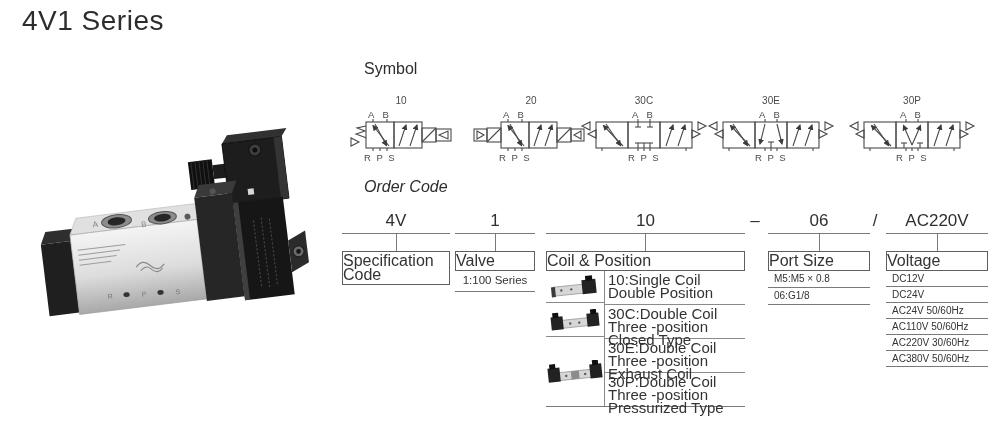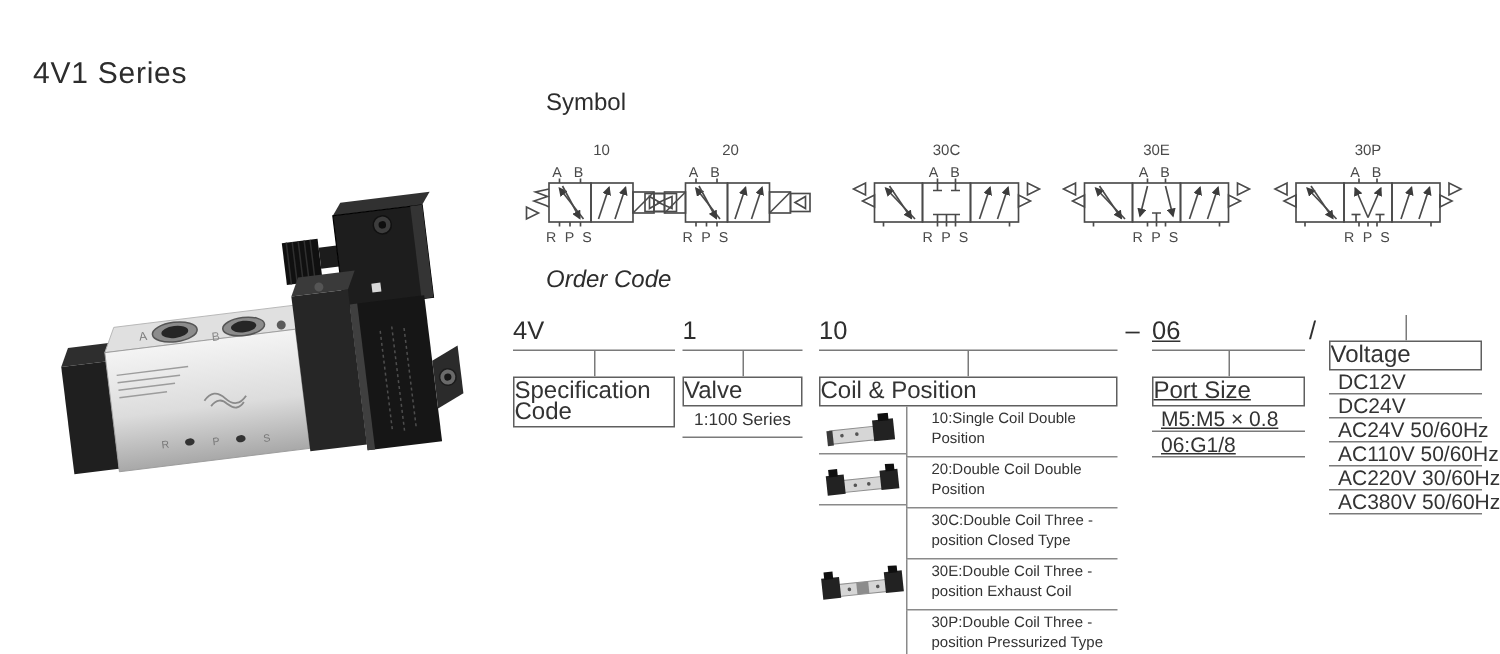--- a/index.html
+++ b/index.html
@@ -1,45 +1,45 @@
 <!DOCTYPE html>
 <html><head>
 <meta charset="utf-8">
 <style>
   html,body{margin:0;padding:0;background:#fff;}
   #canvas{position:relative;width:1000px;height:436px;background:#ffffff;overflow:hidden;
           font-family:"Liberation Sans",sans-serif;color:#333;}
-  .title{position:absolute;left:22px;top:5px;font-size:20px;color:#2d2d2d;letter-spacing:.5px;margin-top:33px;}
+  .title{position:absolute;left:22px;top:5px;font-size:28px;color:#2d2d2d;letter-spacing:.5px;}
   .h2{position:absolute;font-size:16px;color:#2d2d2d;}
   
   .sym{position:absolute;top:95px;}
   .sym-code{text-align:center;font-size:10px;color:#4a4a4a;height:13px;}
   .sym svg{display:block;}
   .sym svg text{font-family:"Liberation Sans",sans-serif;font-size:9.5px;fill:#4a4a4a;}
   .s-ln{stroke:#4a4a4a;stroke-width:1.1;fill:none;}
   .s-bx{stroke:#4a4a4a;stroke-width:1.1;fill:none;}
   
   .oc-col{position:absolute;top:210px;}
-  .oc-value{font-size:17px;color:#2f2f2f;height:23px;line-height:22px;
+  .oc-value{font-size:17px;color:#2f2f2f;text-align:center;height:23px;line-height:22px;
             border-bottom:1px solid #7a7a7a;}
   .oc-conn{width:1px;height:17px;background:#7a7a7a;margin:0 auto;}
   .oc-box{border:1px solid #5f5f5f;text-align:left;font-size:16px;color:#333;
           padding:2px 0;line-height:14px;background:#fff;}
   .oc-sep{position:absolute;top:210px;font-size:17px;color:#2f2f2f;text-align:center;height:23px;line-height:22px;}
   .oc-desc{font-size:11.5px;line-height:13px;text-align:center;padding:3px 0 4px;
            border-bottom:1px solid #7a7a7a;}
-  .opt{font-size:14px;line-height:15px;height:15px;padding-left:6px;border-bottom:1px solid #7a7a7a;
+  .opt{font-size:10px;line-height:15px;height:15px;padding-left:6px;border-bottom:1px solid #7a7a7a;
        white-space:nowrap;}
   .opt.tall{line-height:16px;height:16px;}
   
   .coil-table{display:grid;grid-template-columns:58px 141px;border-bottom:1px solid #7a7a7a;}
   .coil-img{display:flex;align-items:center;justify-content:center;border-bottom:1px solid #8a8a8a;}
   .coil-img.last{border-bottom:none;grid-row:3 / span 3;grid-column:1;}
-  .coil-txt{border-left:1px solid #8a8a8a;border-bottom:1px solid #8a8a8a;font-size:10px;
-            line-height:13px;padding:2px 2px 0 16px;height:29px;}
+  .coil-txt{border-left:1px solid #8a8a8a;border-bottom:1px solid #8a8a8a;font-size:15px;
+            line-height:13px;padding:2px 2px 0 3px;height:29px;}
   .coil-txt.last{border-bottom:none;}
   .row31{height:31px;}
 </style>
 </head>
 <body>
 
 <div id="canvas">
 
   <svg width="0" height="0" style="position:absolute">
     <defs>
@@ -147,21 +147,21 @@
       <line class="s-ln" x1="62" y1="38" x2="69" y2="17" marker-end="url(#ah)"></line>
       <polyline class="s-ln" points="18,18 9,20 17,23 8,26 16,29 18,30"></polyline>
       <polygon class="s-bx" points="3,30 3,38 11,34"></polygon>
       <rect class="s-bx" x="74" y="20" width="14" height="14"></rect>
         <line class="s-ln" x1="74" y1="34" x2="88" y2="20"></line>
       <rect class="s-bx" x="88" y="21" width="15" height="12"></rect>
         <polygon class="s-bx" points="100,23 100,31 91,27"></polygon>
     </svg>
   </div>
 
-  <div class="sym" style="left:429px;">
+  <div class="sym" style="left:473px;">
     <div class="sym-code">20</div>
     <svg width="116" height="56" viewBox="0 0 116 56">
       <text x="42" y="10" text-anchor="middle" letter-spacing="3">A B</text>
       <text x="42" y="53" text-anchor="middle" letter-spacing="1.5">R P S</text>
       <rect class="s-bx" x="28" y="14" width="28" height="26"></rect>
         <rect class="s-bx" x="56" y="14" width="28" height="26"></rect>
       <line class="s-ln" x1="35" y1="11" x2="35" y2="14"></line>
         <line class="s-ln" x1="49" y1="11" x2="49" y2="14"></line>
       <line class="s-ln" x1="35" y1="40" x2="35" y2="43"></line>
         <line class="s-ln" x1="42" y1="40" x2="42" y2="43"></line>
@@ -174,21 +174,21 @@
         <polygon class="s-bx" points="4,23 4,31 11,27"></polygon>
       <rect class="s-bx" x="14" y="20" width="14" height="14"></rect>
         <line class="s-ln" x1="14" y1="34" x2="28" y2="20"></line>
       <rect class="s-bx" x="84" y="20" width="14" height="14"></rect>
         <line class="s-ln" x1="84" y1="34" x2="98" y2="20"></line>
       <rect class="s-bx" x="98" y="21" width="13" height="12"></rect>
         <polygon class="s-bx" points="108,23 108,31 101,27"></polygon>
     </svg>
   </div>
 
-  <div class="sym" style="left:567px;">
+  <div class="sym" style="left:580px;">
     <div class="sym-code">30C</div>
     <svg width="128" height="56" viewBox="0 0 128 56">
       <text x="64" y="10" text-anchor="middle" letter-spacing="3">A B</text>
       <text x="64" y="53" text-anchor="middle" letter-spacing="1.5">R P S</text>
       <rect class="s-bx" x="16" y="14" width="32" height="26"></rect>
         <rect class="s-bx" x="48" y="14" width="32" height="26"></rect>
         <rect class="s-bx" x="80" y="14" width="32" height="26"></rect>
       <line class="s-ln" x1="58" y1="11" x2="58" y2="14"></line>
         <line class="s-ln" x1="70" y1="11" x2="70" y2="14"></line>
       <line class="s-ln" x1="58" y1="40" x2="58" y2="43"></line>
@@ -318,21 +318,20 @@
           <rect x="13" y="10" width="26" height="8" fill="#d6d6d6" stroke="#8f8f8f" stroke-width="0.7"></rect>
           <rect x="2" y="6" width="12" height="13" fill="#222"></rect>
               <rect x="4" y="2" width="6" height="5" fill="#0f0f0f"></rect>
           <rect x="38" y="6" width="12" height="13" fill="#222"></rect>
               <rect x="42" y="2" width="6" height="5" fill="#0f0f0f"></rect>
           <circle cx="21" cy="14" r="1.2" fill="#555"></circle>
               <circle cx="30" cy="14" r="1.2" fill="#555"></circle>
         </g>
           </svg>
       </div>
-      <div class="coil-txt row31">20:Double Coil Double Position</div>
       <div class="coil-img last">
         <svg width="56" height="26" viewBox="0 0 56 26">
             <g transform="rotate(-6 28 13)">
           <rect x="12" y="11" width="32" height="8" fill="#d6d6d6" stroke="#8f8f8f" stroke-width="0.7"></rect>
           <rect x="1" y="6" width="12" height="14" fill="#222"></rect>
               <rect x="3" y="2" width="6" height="5" fill="#0f0f0f"></rect>
           <rect x="43" y="6" width="12" height="14" fill="#222"></rect>
               <rect x="46" y="2" width="6" height="5" fill="#0f0f0f"></rect>
           <rect x="24" y="11" width="8" height="8" fill="#8c8c8c"></rect>
           <circle cx="19" cy="15" r="1.2" fill="#555"></circle>
@@ -341,31 +340,32 @@
           </svg>
       </div>
       <div class="coil-txt row31">30C:Double Coil Three -position Closed Type</div>
       <div class="coil-txt row31">30E:Double Coil Three -position Exhaust Coil</div>
       <div class="coil-txt row31 last">30P:Double Coil Three -position Pressurized Type</div>
     </div>
   </div>
 
   <div class="oc-sep" style="left:744px;width:22px;">–</div>
 
-  <div class="oc-col" style="left:768px;width:102px;text-decoration:underline;">
+  <div class="oc-col" style="left:768px;width:102px;">
     <div class="oc-value">06</div>
     <div class="oc-conn"></div>
     <div class="oc-box">Port Size</div>
     <div class="opt tall">M5:M5 × 0.8</div>
     <div class="opt tall">06:G1/8</div>
   </div>
 
   <div class="oc-sep" style="left:866px;width:18px;">/</div>
 
   <div class="oc-col" style="left:886px;width:102px;">
+    <div class="oc-value">AC220V</div>
     <div class="oc-conn"></div>
     <div class="oc-box">Voltage</div>
     <div class="opt">DC12V</div>
     <div class="opt">DC24V</div>
     <div class="opt">AC24V 50/60Hz</div>
     <div class="opt">AC110V 50/60Hz</div>
     <div class="opt">AC220V 30/60Hz</div>
     <div class="opt">AC380V 50/60Hz</div>
   </div>
 

